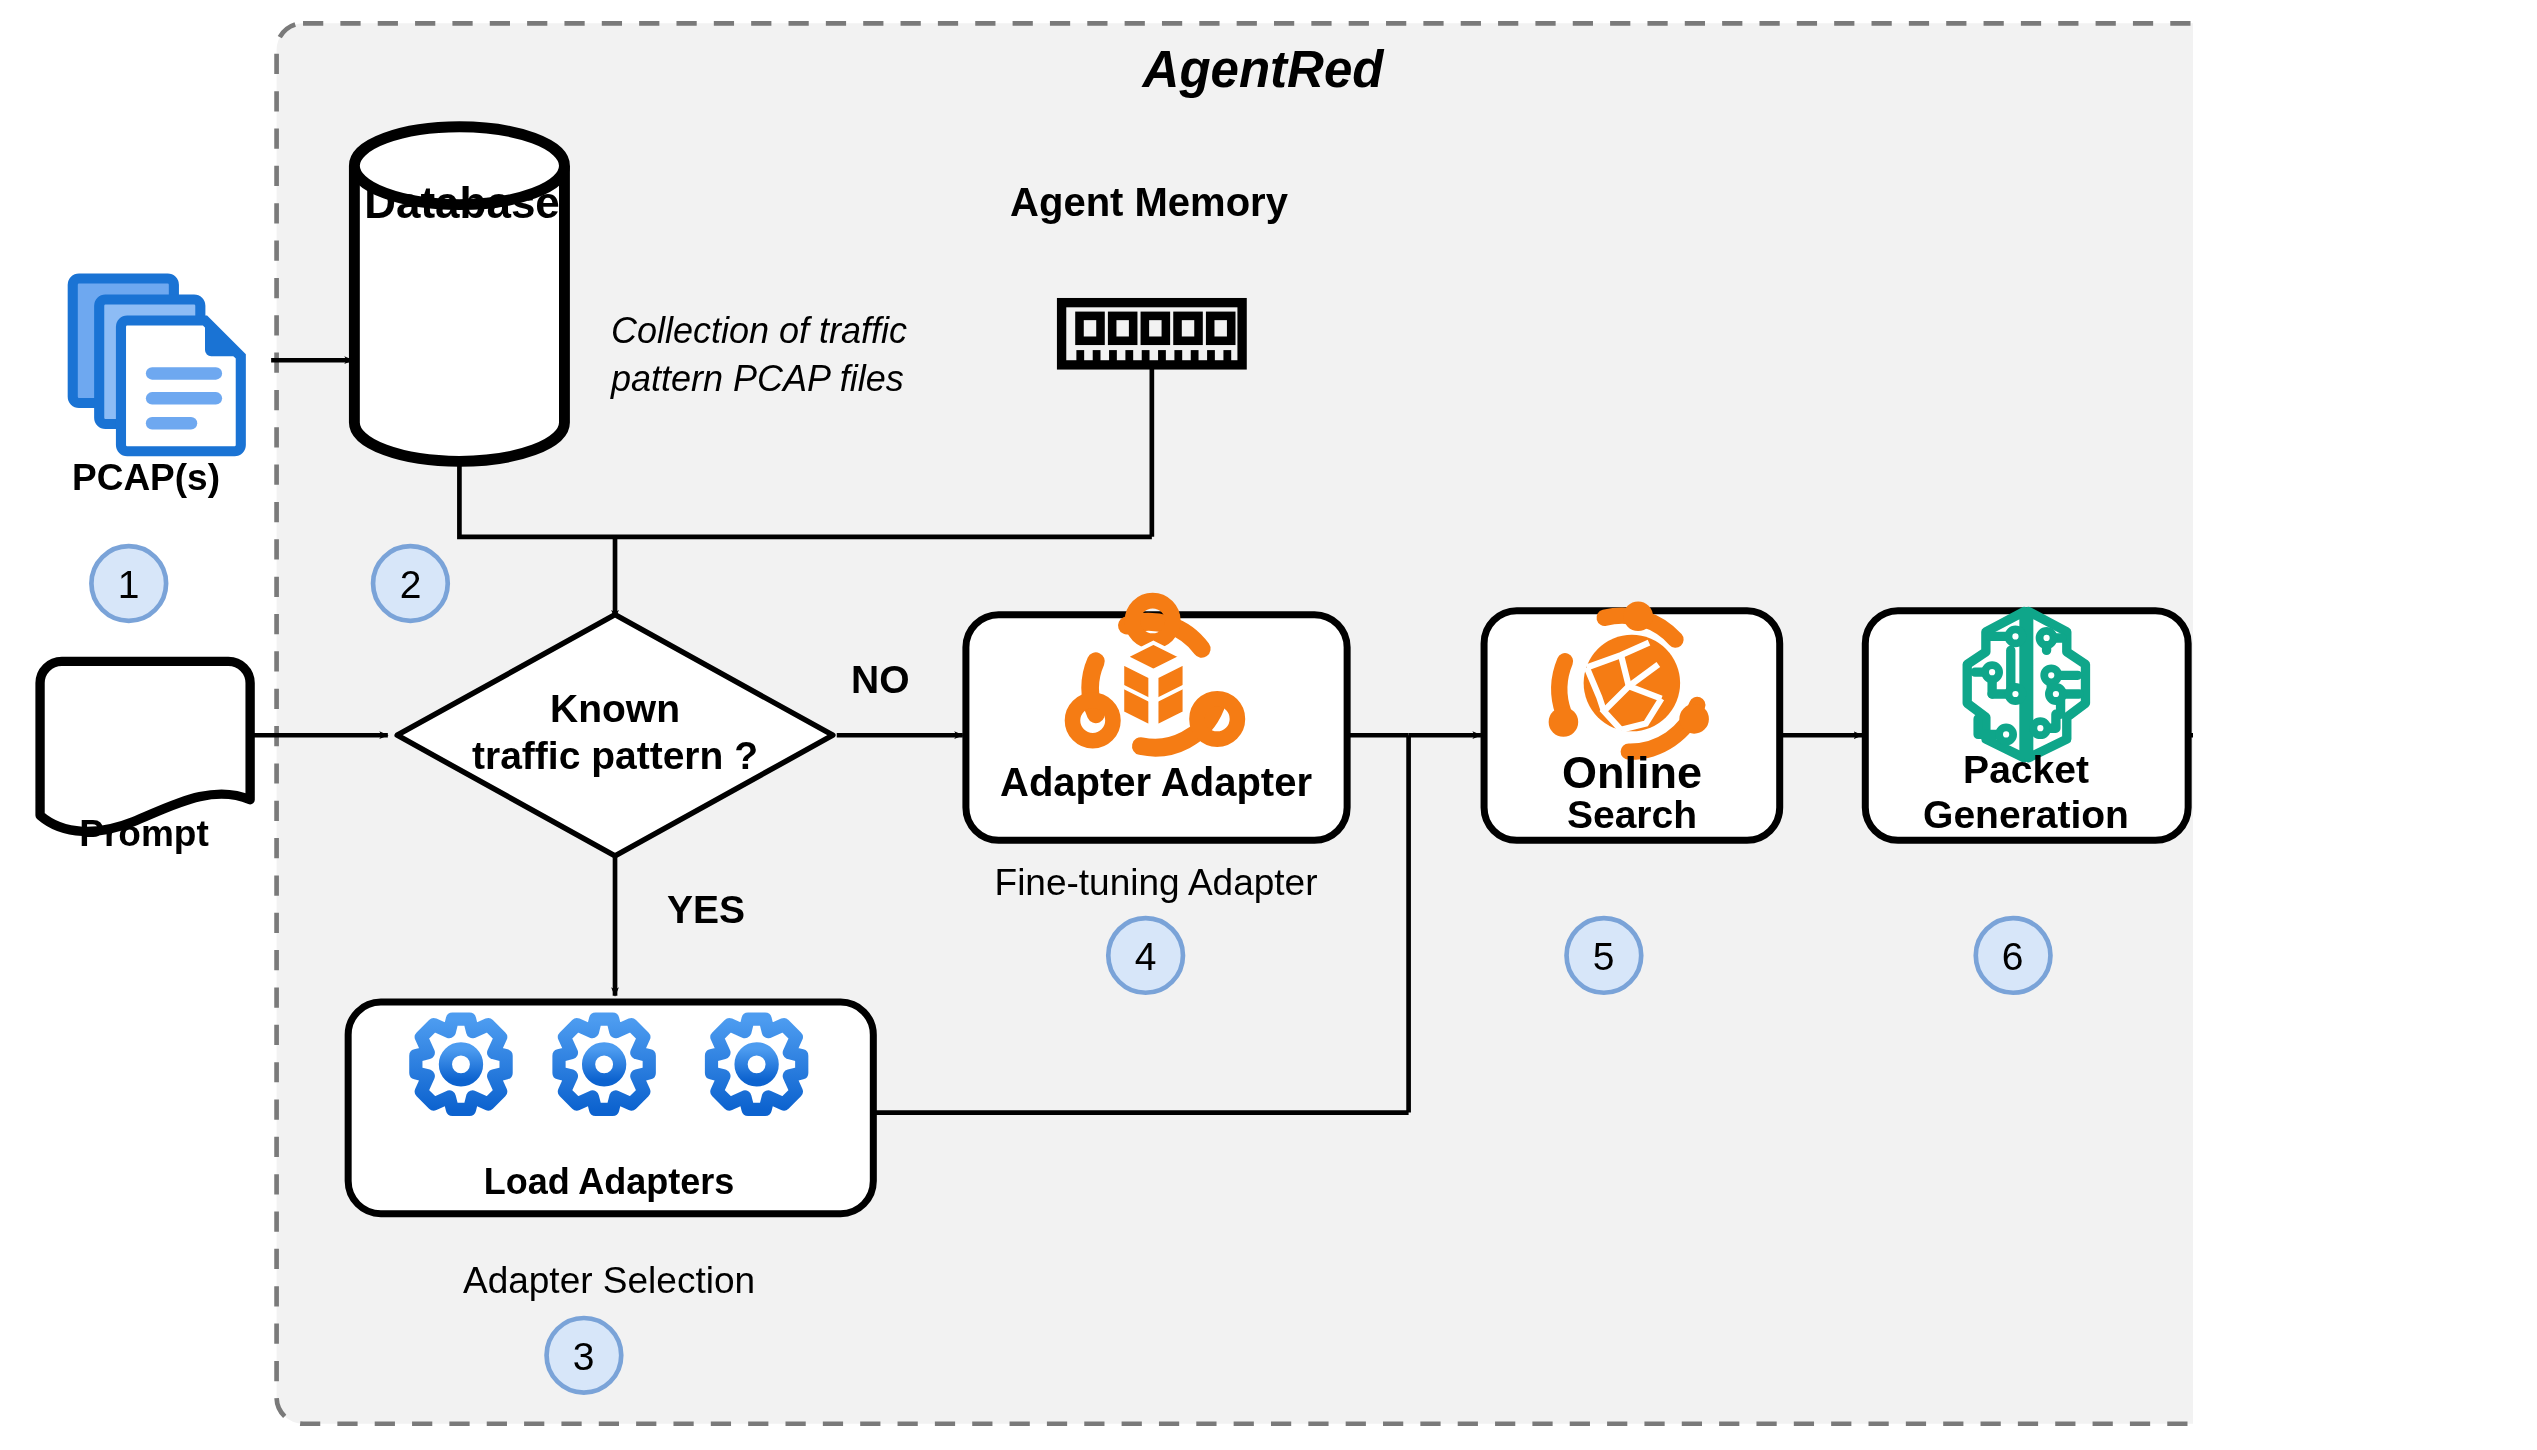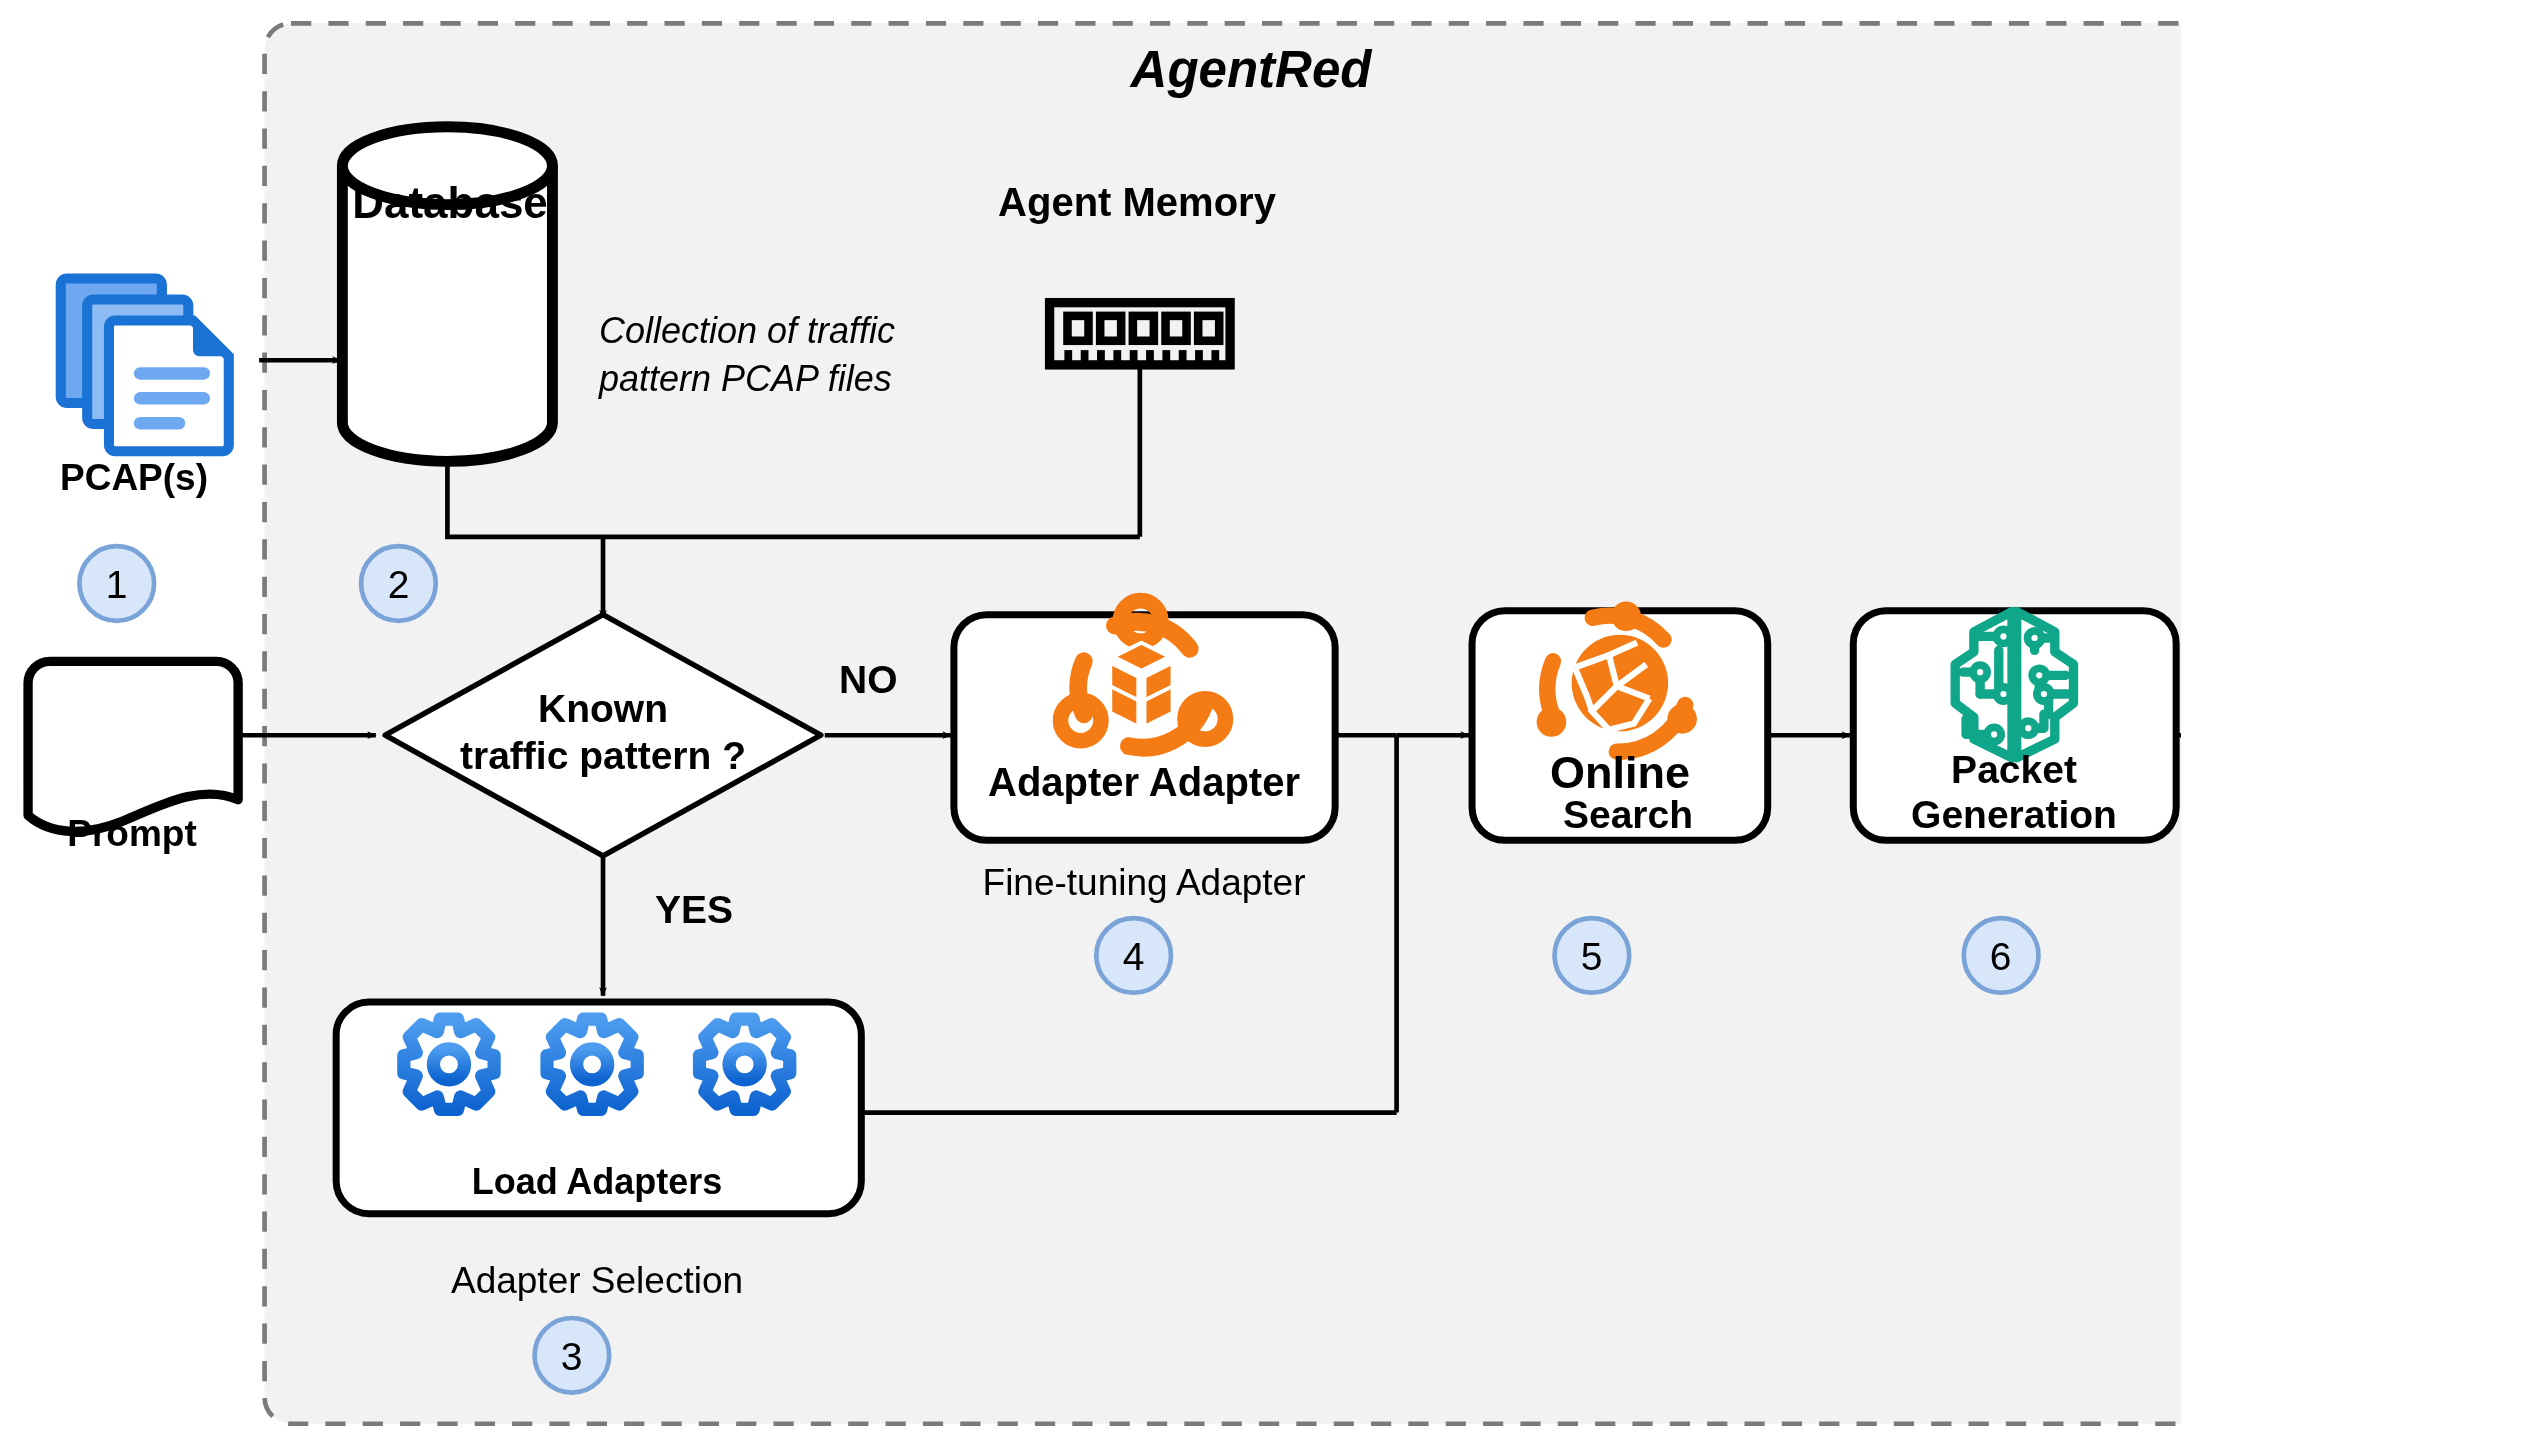--- a/index.html
+++ b/index.html
@@ -1,19 +1,19 @@
 <!DOCTYPE html>
 <html style="font-size:12.4px"><head>
 <meta charset="utf-8">
 <style>
   html,body{margin:0;padding:0;background:#ffffff;}
   body{width:2538px;height:1451px;position:relative;
        font-family:"Liberation Sans","DejaVu Sans",sans-serif;
        -webkit-font-smoothing:antialiased;}
-  #stage{position:absolute;left:0;top:0;width:2181px;height:1451px;overflow:hidden;background:#ffffff;}
+  #stage{position:absolute;left:12px;top:0;width:2181px;height:1451px;overflow:hidden;background:#ffffff;}
   svg#canvas{position:absolute;left:0;top:0;width:2538px;height:1451px;}
   .abs{position:absolute;}
   .txt{position:absolute;color:#000;white-space:pre;line-height:1.16;}
   .ctr{transform:translateX(-50%);text-align:center;}
   .b{font-weight:bold;}
   .i{font-style:italic;}
   .numlbl{position:absolute;width:100%;text-align:center;font-size:39px;color:#000;}
 </style>
 </head>
 <body>
@@ -225,21 +225,21 @@
 
   <div class="txt ctr b" style="left:603px;top:686px;font-size:39px;">Known</div>
   <div class="txt ctr b" style="left:603px;top:733px;font-size:39px;">traffic pattern ?</div>
   <div class="txt b" style="left:839px;top:657px;font-size:39px;">NO</div>
   <div class="txt b" style="left:655px;top:887px;font-size:39px;text-align:right;">YES</div>
 
   <div class="txt ctr b" style="left:1144px;top:759px;font-size:40px;">Adapter Adapter</div>
   <div class="txt ctr" style="left:1144px;top:862px;font-size:37px;">Fine-tuning Adapter</div>
 
   <div class="txt ctr b" style="left:1620px;top:747px;font-size:45px;">Online</div>
-  <div class="txt ctr b" style="left:1620px;top:792px;font-size:39px;margin-left:8px;">Search</div>
+  <div class="txt ctr b" style="left:1620px;top:792px;font-size:39px;">Search</div>
 
   <div class="txt ctr b" style="left:2014px;top:747px;font-size:39px;">Packet</div>
   <div class="txt ctr b" style="left:2014px;top:792px;font-size:39px;">Generation</div>
 
   <div class="txt ctr b" style="left:597px;top:1161px;font-size:36px;">Load Adapters</div>
   <div class="txt ctr" style="left:597px;top:1260px;font-size:37px;">Adapter Selection</div>
 
   <div class="txt ctr b" style="left:2429px;top:852px;font-size:37px;">PCAP(s)</div>
 
   <div class="abs" style="left:79px;top:563px;width:75px;">

